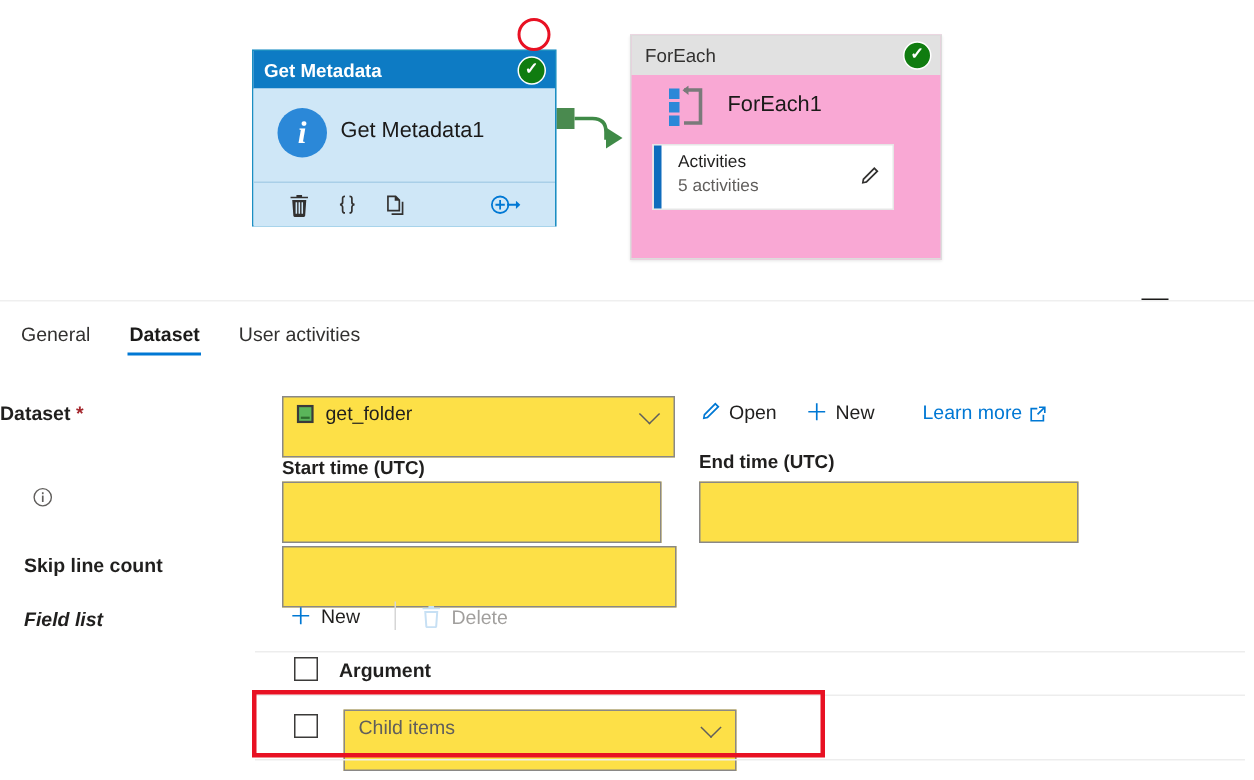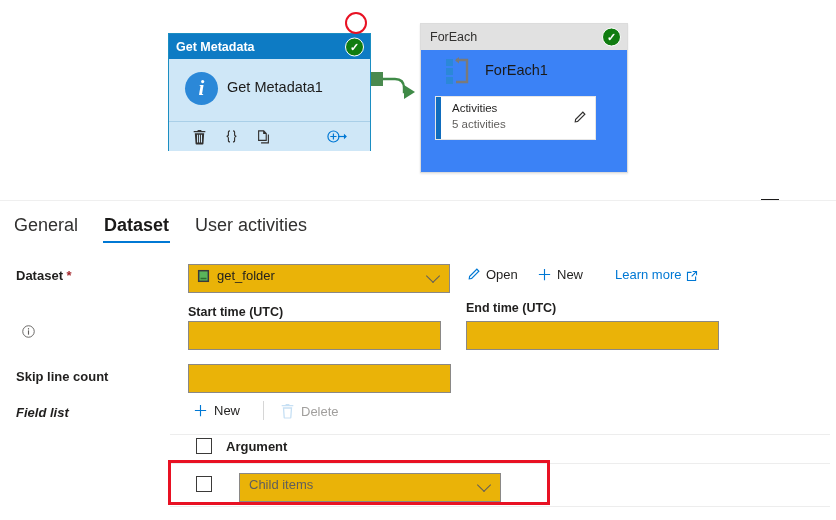--- a/index.html
+++ b/index.html
@@ -57,21 +57,21 @@
   .node-toolbar .ic{
     width:32px;display:flex;align-items:center;justify-content:center;
     color:#323130;cursor:pointer;
   }
   .node-toolbar .ic.first{margin-left:14px;}
   .node-toolbar .ic.right{margin-left:auto;margin-right:16px;color:#0078d4;}
 
   
   #foreach-node{
     left:420px;top:23px;width:208px;height:150px;
-    border:1px solid #dcdcdc;background:#3b82f6;
+    border:1px solid #dcdcdc;background:#f9a8d4;
     box-shadow:0 1px 2px rgba(0,0,0,.10);
   }
   #foreach-header{
     height:26px;background:#e1e1e1;color:#323130;
     display:flex;align-items:center;padding:0 9px;
     font-size:12.5px;position:relative;
   }
   #foreach-title{position:absolute;left:64px;top:38px;font-size:14.5px;color:#1b1a19;}
   #foreach-icon{position:absolute;left:25px;top:33px;width:30px;height:28px;}
   .activities-box{
@@ -108,33 +108,33 @@
     background:#ffffff;border-top:1px solid #efefef;
   }
   #collapse-dash{
     position:absolute;left:761px;top:199px;width:18px;height:3px;background:#1b1a19;
   }
   #tabs{
     position:absolute;left:0;top:14px;height:32px;display:flex;align-items:flex-start;
     padding-left:14px;
   }
   .tab{
-    font-size:18px;color:#323130;margin-right:26px;padding-bottom:7px;
+    font-size:13px;color:#323130;margin-right:26px;padding-bottom:7px;
     cursor:pointer;position:relative;
   }
   .tab.active{font-weight:700;color:#1b1a19;}
   .tab.active:after{
     content:"";position:absolute;left:-1px;right:-1px;bottom:0;height:2px;background:#0078d4;
   }
 
   
   .row-label{position:absolute;font-size:13px;color:#201f1e;}
   .fld{
     position:absolute;box-sizing:border-box;
-    border:1px solid #8a8886;background:#eab308;height:29px;
+    border:1px solid #8a8886;background:#fde047;height:41px;
   }
   .fld-text{
     position:absolute;font-size:13px;color:#201f1e;
   }
   .caret{
     position:absolute;width:9px;height:9px;border-right:1.4px solid #605e5c;
     border-bottom:1.4px solid #605e5c;transform:rotate(45deg);
   }
   .link{
     position:absolute;font-size:13px;color:#0078d4;cursor:pointer;display:flex;align-items:center;
@@ -244,21 +244,21 @@
 <div id="collapse-dash"></div>
 
 <div id="panel">
 
   <div id="tabs">
     <div class="tab">General</div>
     <div class="tab active">Dataset</div>
     <div class="tab">User activities</div>
   </div>
 
-  <div class="row-label" style="left:16px;top:67px;font-weight:600;">
+  <div class="row-label" style="left:0;top:67px;font-weight:600;">
     <span>Dataset</span>
     <span style="color:#a4262c;">*</span>
   </div>
 
   <div class="fld" style="left:188px;top:63px;width:262px;">
     <span style="position:absolute;left:8px;top:4px;">
       <svg width="13" height="14" viewBox="0 0 14 15">
           <rect x="1" y="1" width="12" height="13" fill="#3a3a3a"></rect>
           <rect x="2.6" y="2.6" width="8.8" height="9.8" fill="#5ab55a"></rect>
           <rect x="3.8" y="9.4" width="6.4" height="1.6" fill="#2e6e2e"></rect>
@@ -336,21 +336,21 @@
     </span>
     <span>Delete</span>
   </div>
 
   <div class="hrule" style="top:233px;"></div>
   <div class="checkbox" style="left:196px;top:237px;"></div>
   <div class="row-label" style="left:226px;top:238px;font-weight:600;">Argument</div>
 
   <div class="hrule" style="top:262px;"></div>
   <div class="checkbox" style="left:196px;top:275px;"></div>
-  <div class="fld" style="left:239px;top:272px;width:262px;">
+  <div class="fld" style="left:229px;top:272px;width:262px;">
     <span class="fld-text muted" style="left:9px;top:3px;">Child items</span>
     <span class="caret" style="right:11px;top:6px;"></span>
   </div>
   <div class="hrule" style="top:305px;"></div>
 
 </div>
 
 <div id="annot-rect"></div>
 
 </body></html>

